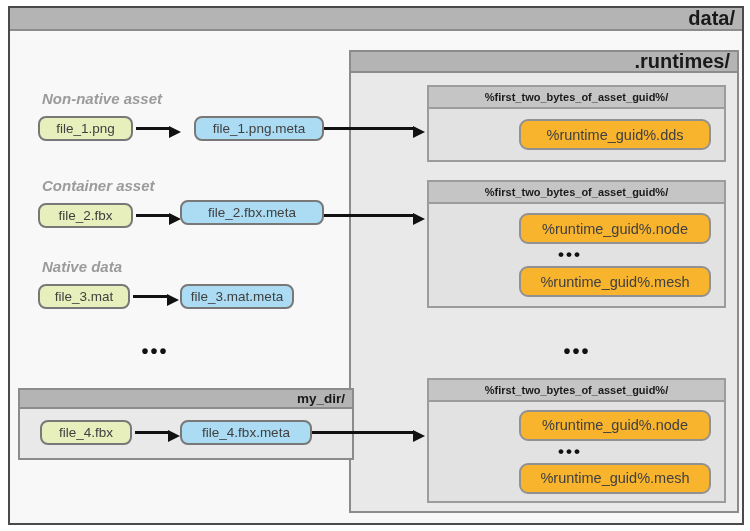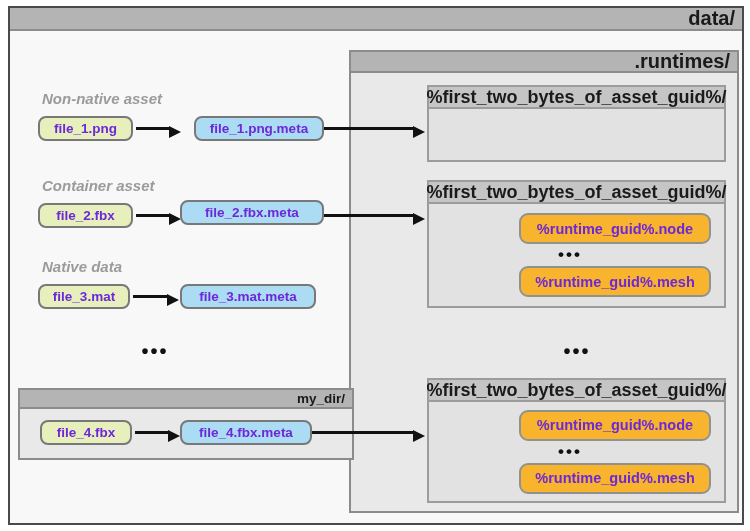--- a/index.html
+++ b/index.html
@@ -16,39 +16,39 @@
   
   .runtimes{left:349px;top:50px;width:390px;height:463px;border:2px solid var(--mid-border);background:var(--panel-bg);}
   .runtimes-hdr{height:21px;background:var(--bar-gray);border-bottom:2px solid var(--mid-border);font-size:20px;}
 
   
   .group{left:427px;width:299px;border:2px solid var(--group-border);background:var(--group-bg);}
   .g1{top:85px;height:77px;}
   .g2{top:180px;height:128px;}
   .g3{top:378px;height:125px;}
   .group-hdr{height:22px;background:var(--group-header);border-bottom:2px solid var(--group-border);
-             justify-content:center;font-size:18px;padding:0 3px;}
+             justify-content:center;font-size:11px;padding:0 3px;}
   .group-body{display:flex;flex-direction:column;align-items:flex-end;justify-content:center;
               gap:6px;padding-right:13px;height:calc(100% - 22px);box-sizing:border-box;}
 
   
   .mydir{left:18px;top:388px;width:336px;height:72px;border:2px solid var(--mid-border);background:var(--panel-bg);}
   .mydir-hdr{height:19px;background:var(--bar-gray);border-bottom:2px solid var(--mid-border);font-size:13.5px;}
 
   
   .pill{box-sizing:border-box;display:flex;align-items:center;justify-content:center;
-        font-weight:bold;color:#6d28d9;white-space:nowrap;}
+        font-weight:normal;color:#404040;white-space:nowrap;}
   .orange{width:192px;height:31px;background:var(--orange);border:2px solid var(--orange-border);
           border-radius:9px;font-size:14.5px;flex:0 0 auto;}
   .abs{position:absolute;height:25px;border-radius:8px;font-size:13.5px;}
   .green{background:var(--green);border:2px solid var(--pill-border);}
   .blue{background:var(--blue);border:2px solid var(--pill-border);}
   .p1s{left:38px;top:116px;width:95px;}  .p1m{left:194px;top:116px;width:130px;}
   .p2s{left:38px;top:203px;width:95px;}  .p2m{left:180px;top:200px;width:144px;}
-  .p3s{left:38px;top:284px;width:92px;}  .p3m{left:180px;top:284px;width:136px;}
+  .p3s{left:38px;top:284px;width:92px;}  .p3m{left:180px;top:284px;width:114px;}
   .p4s{left:40px;top:420px;width:92px;}  .p4m{left:180px;top:420px;width:132px;}
 
   
   .asset-label{position:absolute;left:42px;font-size:15px;font-weight:bold;font-style:italic;
                color:var(--label-gray);white-space:nowrap;}
   .l1{top:90px;} .l2{top:177px;} .l3{top:258px;}
 
   
   .dots{color:#111;font-weight:bold;font-size:20px;letter-spacing:2px;line-height:10px;}
   .dots-left{position:absolute;left:115px;top:346px;width:80px;text-align:center;}
@@ -80,20 +80,23 @@
 
   <div class="box runtimes">
     <div class="hdr runtimes-hdr">
       <span>.runtimes/</span>
     </div>
   </div>
 
   <div class="box group g1">
     <div class="hdr group-hdr">
       <span>%first_two_bytes_of_asset_guid%/</span>
+    </div>
+    <div class="group-body">
+      <div class="pill orange">%runtime_guid%.dds</div>
     </div>
   </div>
 
   <div class="box group g2">
     <div class="hdr group-hdr">
       <span>%first_two_bytes_of_asset_guid%/</span>
     </div>
     <div class="group-body">
       <div class="pill orange">%runtime_guid%.node</div>
       <div class="dots group-dots">•••</div>

